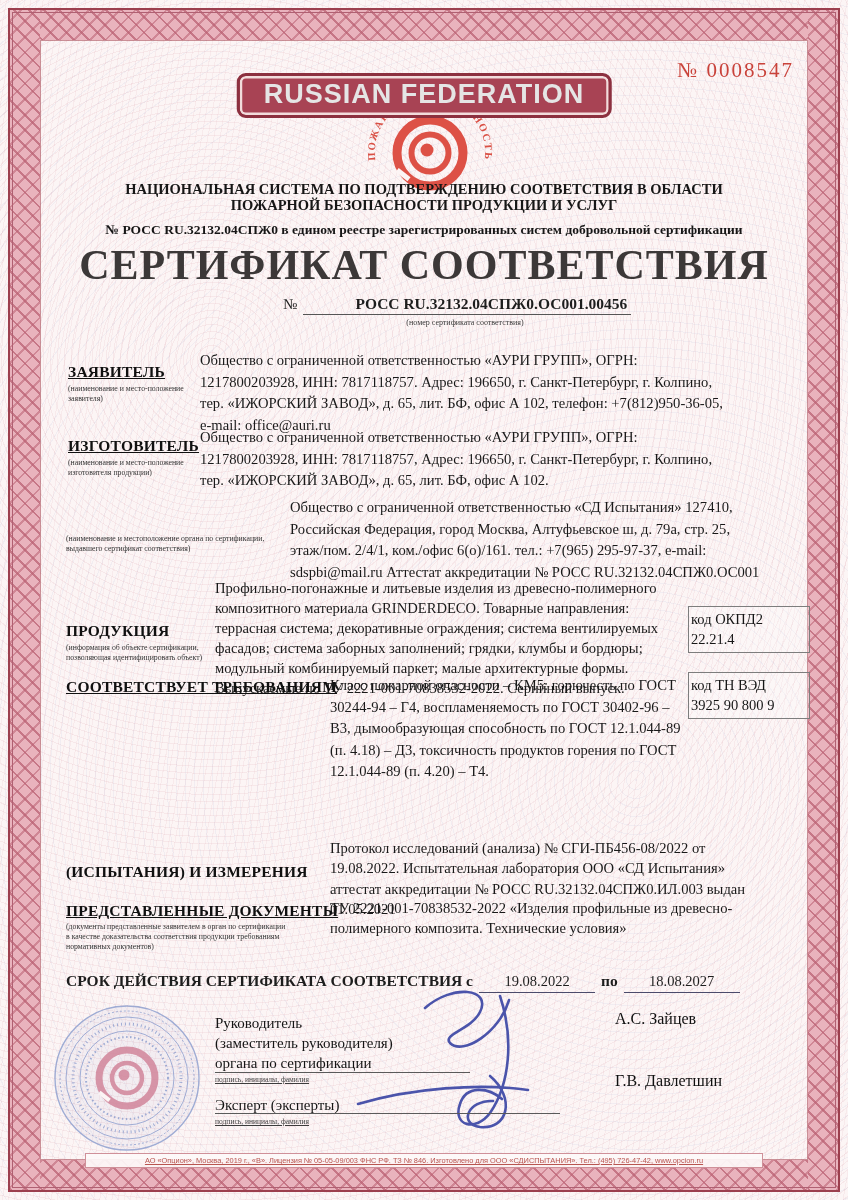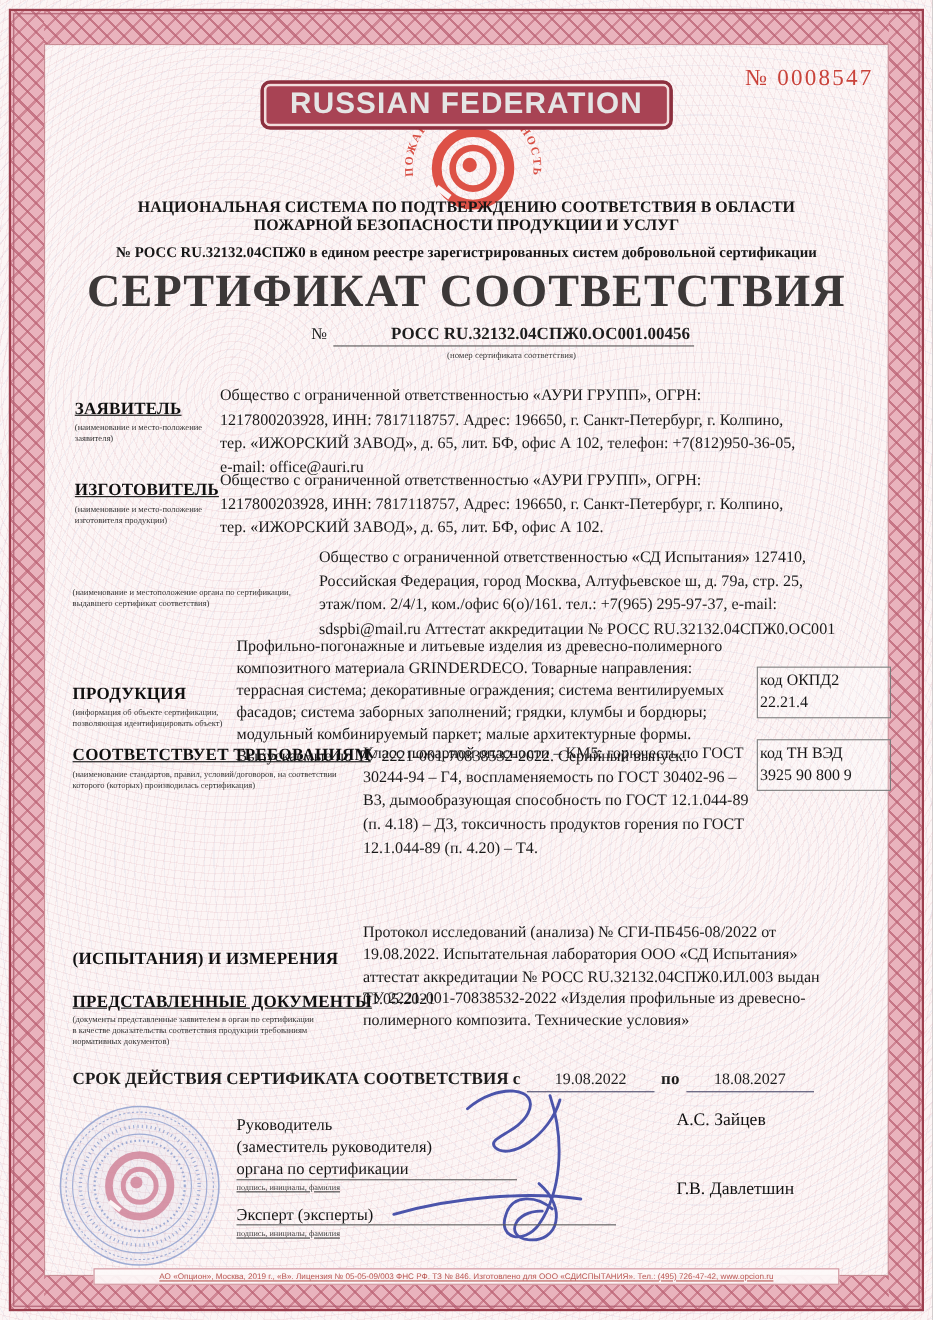--- a/index.html
+++ b/index.html
@@ -123,21 +123,20 @@
 
   <div class="slabel" style="left:66px;top:622px">ПРОДУКЦИЯ</div>
   <div class="ssub" style="left:66px;top:643px;width:145px">(информация об объекте сертификации, позволяющая идентифицировать объект)</div>
   <div class="stext" style="left:215px;top:579px;width:465px;line-height:1.37">Профильно-погонажные и литьевые изделия из древесно-полимерного композитного материала GRINDERDECO. Товарные направления: террасная система; декоративные ограждения; система вентилируемых фасадов; система заборных заполнений; грядки, клумбы и бордюры; модульный комбинируемый паркет; малые архитектурные формы. Выпускаемые по ТУ 2221-001-70838532-2022. Серийный выпуск.</div>
   <div class="codebox" style="top:606px">
     <div>код ОКПД2</div>
     <div>22.21.4</div>
   </div>
 
   <div class="slabel u" style="left:66px;top:678px">СООТВЕТСТВУЕТ ТРЕБОВАНИЯМ</div>
-  <div class="ssub" style="left:66px;top:699px;width:255px">(наименование стандартов, правил, условий/договоров, на соответствии которого (которых) производилась сертификация)</div>
   <div class="stext" style="left:330px;top:675px;width:355px">Класс пожарной опасности – КМ5: горючесть по ГОСТ 30244-94 – Г4, воспламеняемость по ГОСТ 30402-96 – В3, дымообразующая способность по ГОСТ 12.1.044-89 (п. 4.18) – Д3, токсичность продуктов горения по ГОСТ 12.1.044-89 (п. 4.20) – Т4.</div>
   <div class="codebox" style="top:672px">
     <div>код ТН ВЭД</div>
     <div>3925 90 800 9</div>
   </div>
 
   <div class="slabel" style="left:66px;top:863px">(ИСПЫТАНИЯ) И ИЗМЕРЕНИЯ</div>
   <div class="stext" style="left:330px;top:838px;width:440px;line-height:1.4">Протокол исследований (анализа) № СГИ-ПБ456-08/2022 от 19.08.2022. Испытательная лаборатория ООО «СД Испытания» аттестат аккредитации № РОСС RU.32132.04СПЖ0.ИЛ.003 выдан 01.05.2021</div>
 
   <div class="slabel u" style="left:66px;top:902px">ПРЕДСТАВЛЕННЫЕ ДОКУМЕНТЫ</div>

